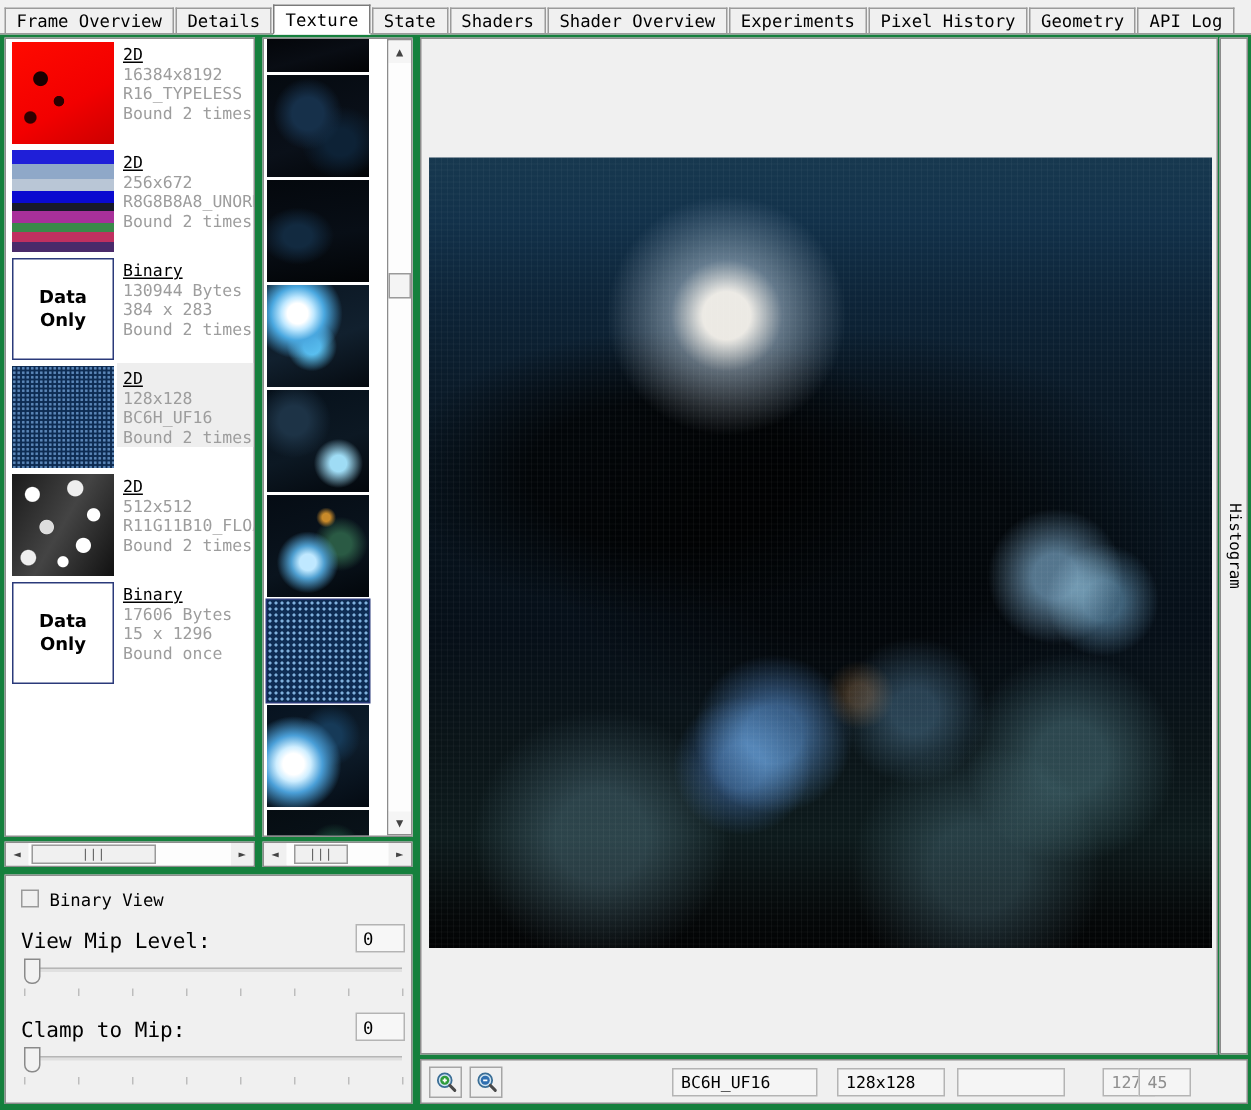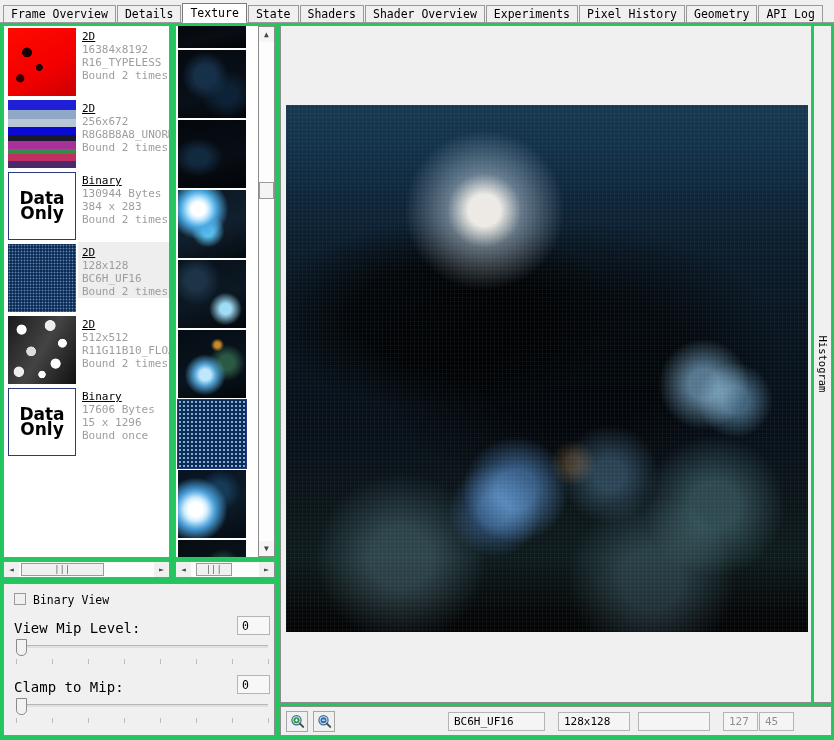--- a/index.html
+++ b/index.html
@@ -3,21 +3,21 @@
 <meta charset="utf-8">
 <style>
   html,body{margin:0;padding:0;}
   body{
     width:834px;height:740px;overflow:hidden;
     background:#f0f0f0;
     font-family:"DejaVu Sans Mono","Liberation Mono",monospace;
     font-size:11px;color:#000;
     -webkit-font-smoothing:none;
   }
-  #app{position:relative;width:834px;height:740px;background:#22c55e;}
+  #app{position:relative;width:834px;height:740px;background:#15803d;}
 
   
   .tabbar{position:absolute;left:0;top:0;width:834px;height:22px;
     background:#f0f0f0;border-bottom:1px solid #9a9a9a;}
   .tabstrip{position:absolute;left:3px;top:1px;display:flex;align-items:flex-end;height:21px;}
   .tab{height:17px;line-height:17px;padding:0 7px;margin-right:1px;
     background:#f0f0f0;border:1px solid #9a9a9a;border-bottom:none;
     font-family:"DejaVu Sans Mono","Liberation Mono",monospace;font-size:11.5px;
     color:#000;white-space:nowrap;box-sizing:border-box;}
   .tab.active{height:20px;line-height:19px;background:#ffffff;
@@ -25,21 +25,21 @@
     position:relative;z-index:3;margin-bottom:-1px;}
 
   
   .panel{position:absolute;background:#ffffff;border:1px solid #8c8c8c;box-sizing:border-box;}
   #texlist{left:3px;top:25px;width:167px;height:533px;overflow:hidden;background:#fff;}
   .texrow{display:flex;align-items:flex-start;padding:0;height:72px;box-sizing:border-box;}
   .texthumb{width:68px;height:68px;margin:2px 2px 2px 4px;flex:none;box-sizing:border-box;}
   .texthumb.dataonly{background:#fff;border:1px solid #2b3a7a;
     display:flex;flex-direction:column;align-items:center;justify-content:center;
     font-family:"DejaVu Sans","Liberation Sans",sans-serif;
-    font-weight:bold;font-size:17px;color:#000;line-height:15px;}
+    font-weight:bold;font-size:12px;color:#000;line-height:15px;}
   .texinfo{padding-top:4px;padding-left:4px;line-height:13px;flex:1;box-sizing:border-box;}
   .texinfo .ln1{color:#000;font-size:11px;white-space:nowrap;text-decoration:underline;}
   .texinfo .ln{color:#9d9d9d;font-size:11px;white-space:nowrap;}
   .texrow.selected .texinfo{background:#eeeeee;}
 
   
   .t-red{background:
      radial-gradient(circle at 28% 36%,#1a0000 0 7%,transparent 8%),
      radial-gradient(circle at 46% 58%,#2a0000 0 6%,transparent 7%),
      radial-gradient(circle at 18% 74%,#300000 0 5%,transparent 6%),
@@ -363,17 +363,17 @@
         <circle cx="6.5" cy="6.2" r="4.6" fill="#cfe4f2" stroke="#3a6e96" stroke-width="1.2"></circle>
         <circle cx="6.5" cy="6.2" r="3" fill="#2f6fb0"></circle>
         <path d="M5.1 6.2h2.8" stroke="#fff" stroke-width="1.1"></path>
         <path d="M9.9 9.6l3.3 3.3" stroke="#4a4a4a" stroke-width="2" stroke-linecap="round"></path>
       </svg>
     </div>
 
     <div class="sfield" style="left:167px;width:97px;">BC6H_UF16</div>
     <div class="sfield" style="left:277px;width:72px;">128x128</div>
     <div class="sfield" style="left:357px;width:72px;"></div>
-    <div class="sfield gray" style="left:442px;width:35px;">127</div>
+    <div class="sfield gray" style="left:454px;width:35px;">127</div>
     <div class="sfield gray" style="left:478px;width:35px;">45</div>
   </div>
 
 </div>
 
 </body></html>

